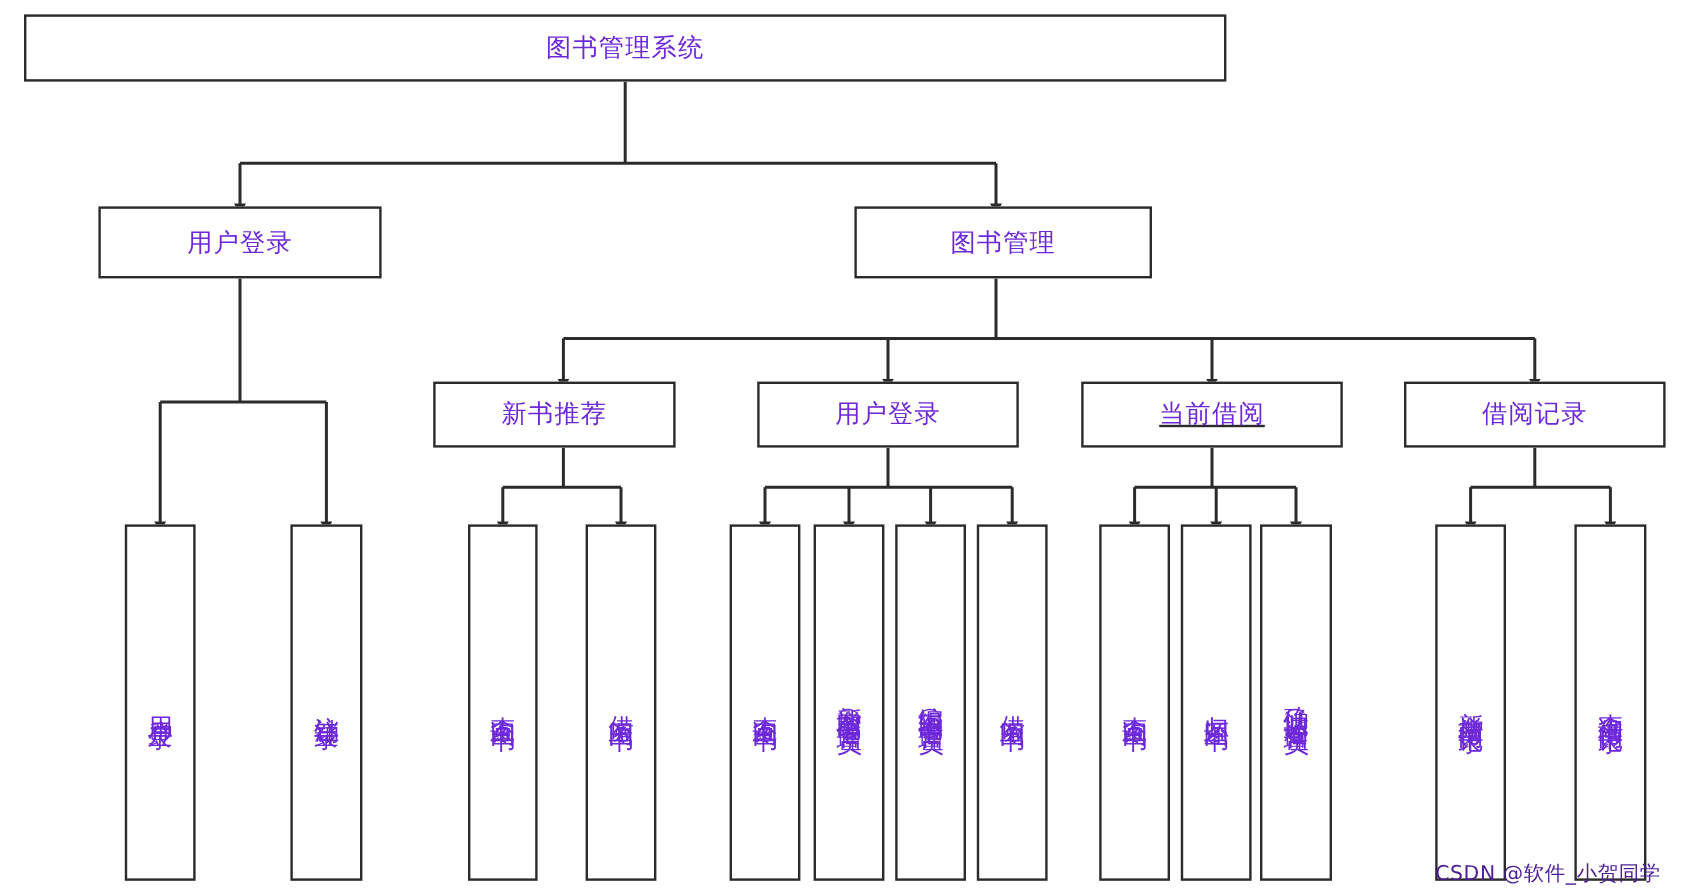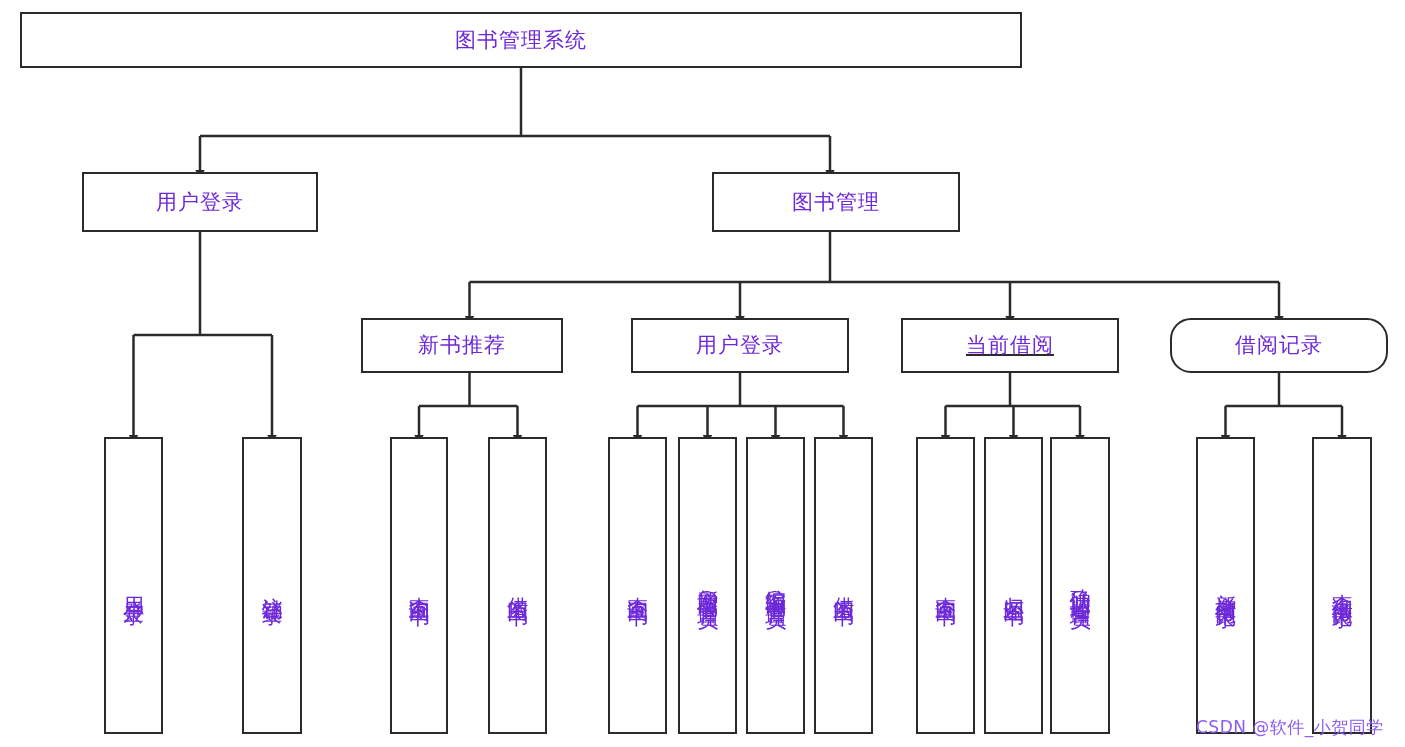--- a/index.html
+++ b/index.html
@@ -42,21 +42,21 @@
     writing-mode:vertical-rl;
     text-orientation:upright;
     font-size:21px;
     letter-spacing:3px;
     white-space:normal;
     max-height:290px;
   }
   .watermark{
     position:absolute;
     font-size:17px;
-    color:#8b5cf6;
+    color:#4c1d95;
     letter-spacing:0.5px;
     white-space:nowrap;
     user-select:none;
   }
 </style>
 </head>
 <body>
 
 <div id="diagram-root">
 
@@ -115,21 +115,21 @@
       </div>
       <div class="node" style="left: 361px; top: 318px; width: 202px; height: 55px;">
         <span class="node-label">新书推荐</span>
       </div>
       <div class="node" style="left: 631px; top: 318px; width: 218px; height: 55px;">
         <span class="node-label">用户登录</span>
       </div>
       <div class="node" style="left: 901px; top: 318px; width: 218px; height: 55px; text-decoration: underline;">
         <span class="node-label">当前借阅</span>
       </div>
-      <div class="node" style="left: 1170px; top: 318px; width: 218px; height: 55px; border-radius: 21px;">
+      <div class="node" style="left: 1170px; top: 318px; width: 218px; height: 55px;">
         <span class="node-label">借阅记录</span>
       </div>
       <div class="node vertical" style="left: 104px; top: 437px; width: 59px; height: 297px;">
         <span class="node-label">用户登录</span>
       </div>
       <div class="node vertical" style="left: 242px; top: 437px; width: 60px; height: 297px;">
         <span class="node-label">注销登录</span>
       </div>
       <div class="node vertical" style="left: 390px; top: 437px; width: 58px; height: 297px;">
         <span class="node-label">查询图书</span>

